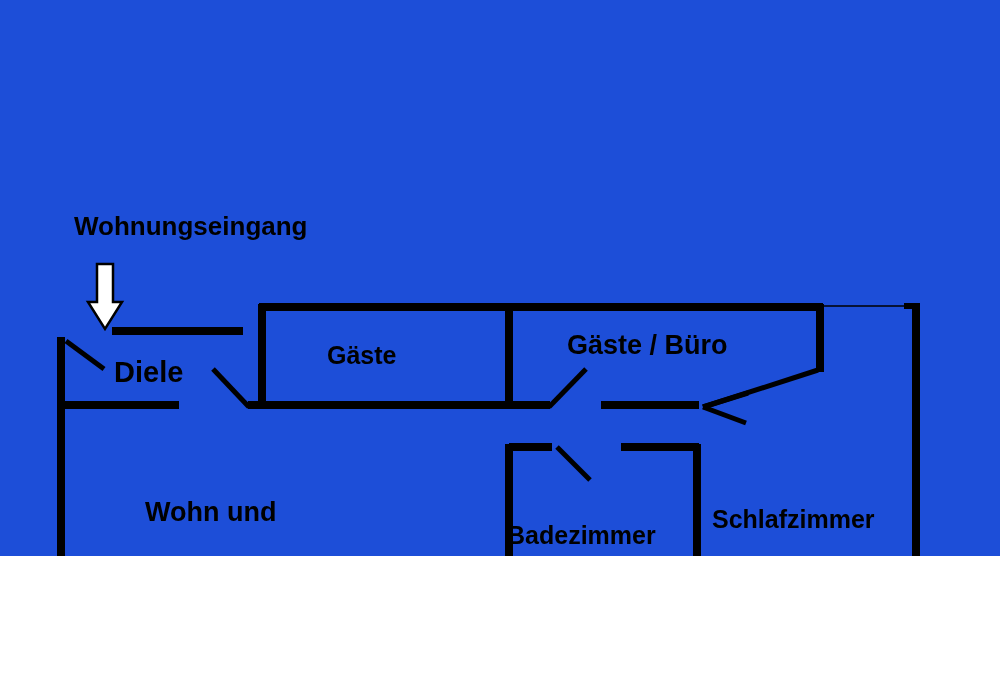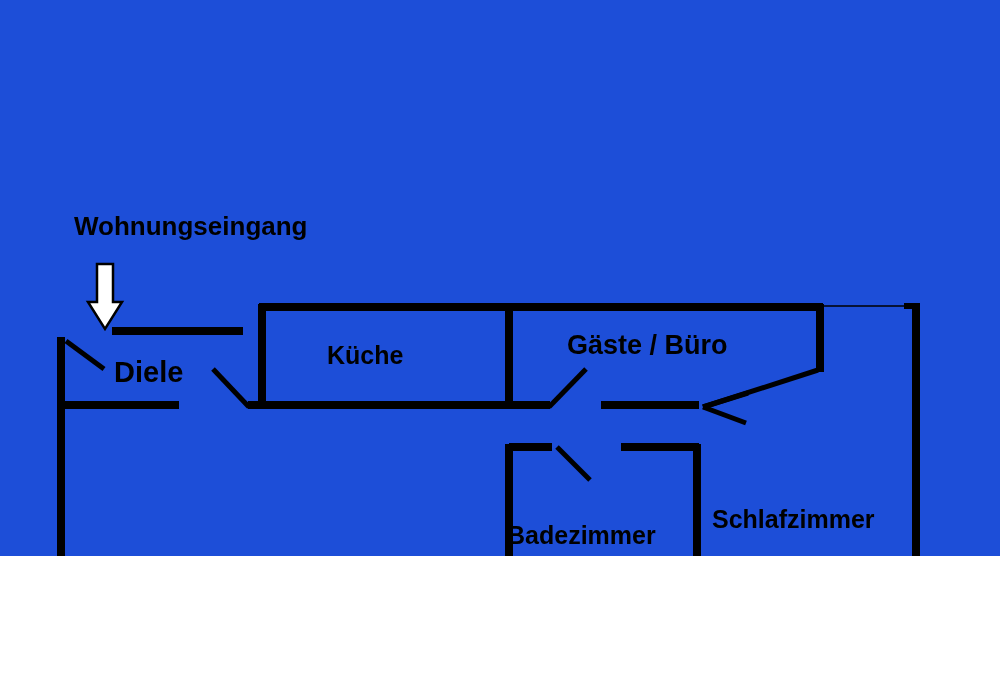--- a/index.html
+++ b/index.html
@@ -79,24 +79,25 @@
     <line x1="621" y1="447" x2="699" y2="447" stroke-width="8"></line>
     <line x1="697" y1="444" x2="697" y2="601" stroke-width="8"></line>
 
     <polygon points="97,264 113,264 113,302 122,302 105,329 88,302 97,302" fill="#ffffff" stroke="#000000" stroke-width="2.5" stroke-linejoin="miter"></polygon>
   </svg>
 
   <div class="label label-entrance">Wohnungseingang</div>
 
   <div class="label label-diele">Diele</div>
 
-  <div class="label label-kueche">Küche</div>
+  <div class="label label-kueche">Gäste</div>
 
   <div class="label label-gaeste">Gäste / Büro</div>
 
   <div class="label label-wohn">
+    <div>Wohn und</div>
   </div>
 
   <div class="label label-bad">Badezimmer</div>
 
   <div class="label label-schlaf">Schlafzimmer</div>
 
 </div>
 
 </body></html>

